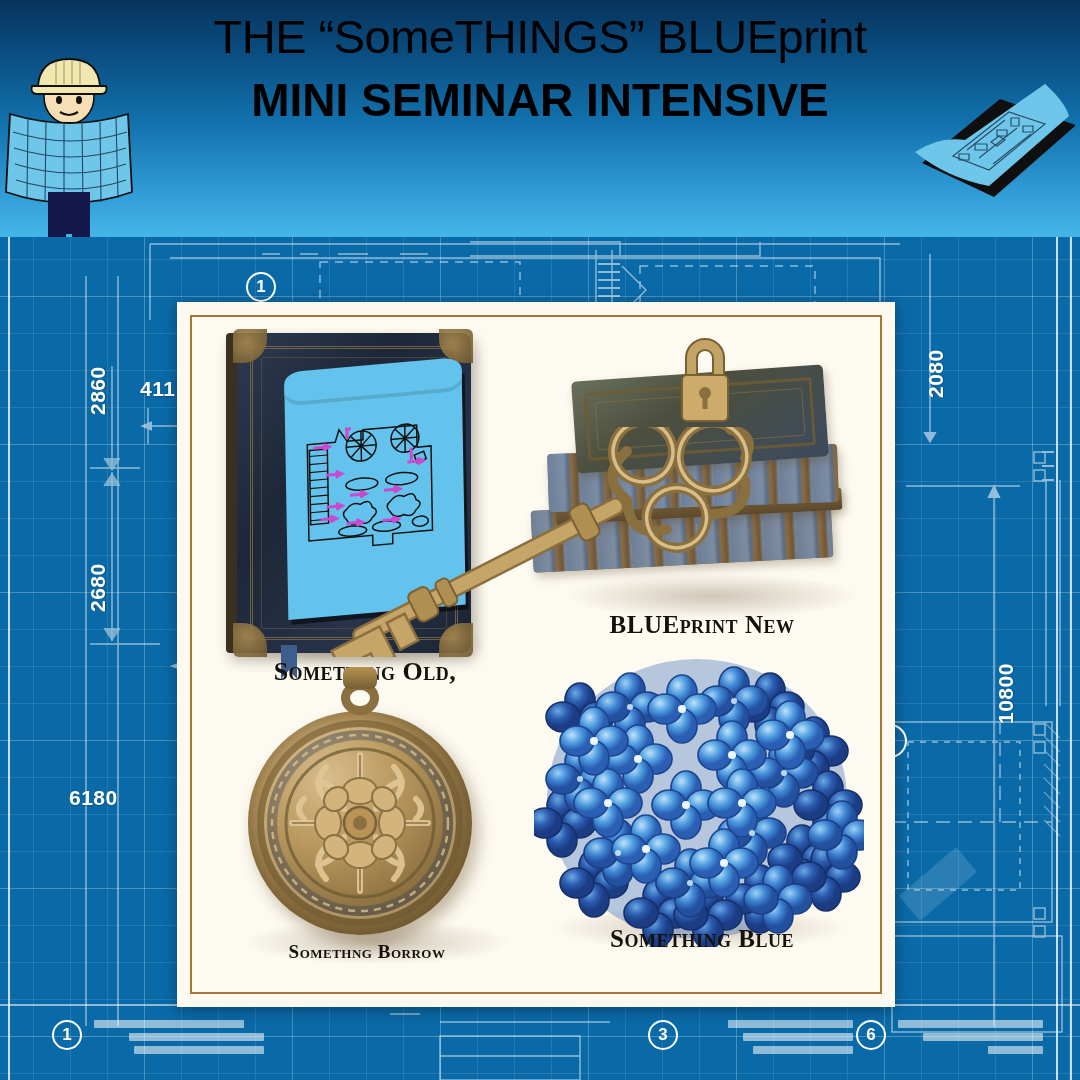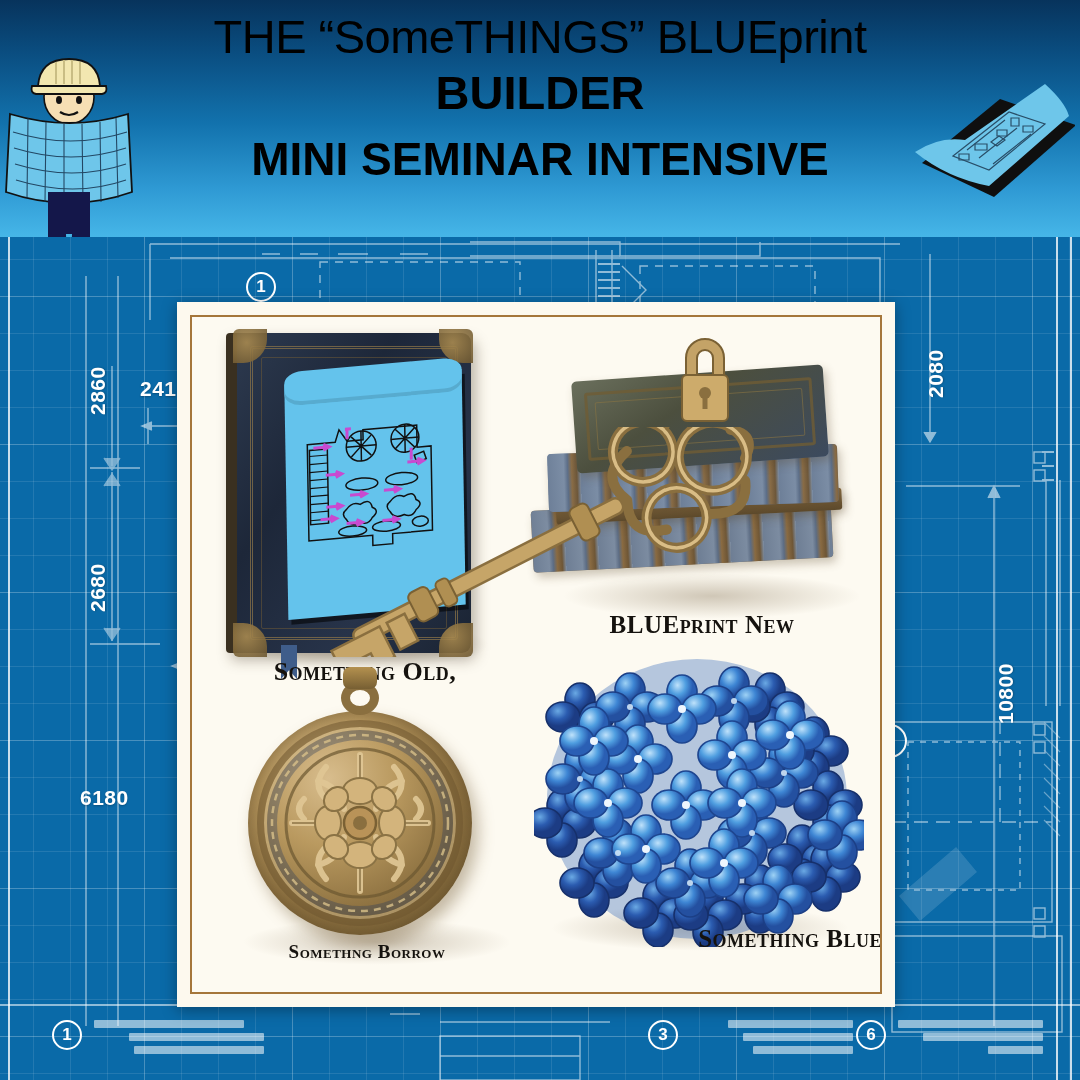--- a/index.html
+++ b/index.html
@@ -299,23 +299,23 @@
         <rect x="1034" y="910" width="11" height="11"></rect>
         <rect x="1034" y="928" width="11" height="11"></rect>
 
         <rect x="440" y="800" width="140" height="44"></rect>
         <path d="M440 820 H 580"></path>
         <path d="M440 786 H 610 M390 778 h30"></path>
       </g>
     </svg>
 
     <div class="dim vert" style="left:86px;  top:415px;">2860</div>
-    <div class="dim" style="left:140px; top:377px;">241</div>
+    <div class="dim" style="left:140px; top:377px;">411</div>
     <div class="dim vert" style="left:86px;  top:612px;">2680</div>
-    <div class="dim" style="left:80px;  top:786px;">6180</div>
+    <div class="dim" style="left:69px;  top:786px;">6180</div>
     <div class="dim vert" style="left:924px; top:398px;">2080</div>
     <div class="dim vert" style="left:994px; top:724px;">10800</div>
 
     <div class="circ" style="left:246px; top:272px;">1</div>
     <div class="circ big" style="left:873px; top:724px;">5</div>
 
     <div class="legend-block" style="left:52px; top:1020px;">
       <div class="legend-row">
         <div class="circ" style="position:relative;left:0;top:0;">1</div>
         <div class="legend-lines">
@@ -390,21 +390,20 @@
         <path d="M48 78 L104 34 L140 46 L84 92 Z"></path>
         <path d="M62 72 L100 42 M74 80 L112 50 M88 86 L126 56"></path>
         <path d="M54 76 h10 v6 h-10z M70 66 h12 v6 h-12z M92 52 h10 v6 h-10z"></path>
         <path d="M106 40 h8 v8 h-8z M118 48 h10 v6 h-10z"></path>
         <path d="M86 64 l8 -6 l6 4 l-8 6 z"></path>
       </g>
     </svg>
 
     <div class="header-titles">
       <div class="title-1">THE  “SomeTHINGS” BLUEprint</div>
-      <div class="title-2">BUILDER</div>
       <div class="title-3">MINI SEMINAR INTENSIVE</div>
     </div>
   </div>
 
   <div class="card">
     <div class="card-inner">
 
       <div class="quad" style="left:8px; top:4px; width:330px; height:360px;">
         <div class="shadow-blob" style="left:30px; top:300px; width:260px; height:48px;"></div>
 
@@ -642,19 +641,19 @@
             <circle cx="96" cy="60" r="3"></circle>
               <circle cx="200" cy="54" r="3"></circle>
             <circle cx="250" cy="126" r="3"></circle>
               <circle cx="218" cy="186" r="3"></circle>
             <circle cx="156" cy="236" r="3"></circle>
               <circle cx="84" cy="206" r="3"></circle>
             <circle cx="46" cy="132" r="3"></circle>
           </g>
         </svg>
 
-        <div class="cap" style="left: 0px; top: 288px; font-size: 25px; font-variant: small-caps; text-align: right;">Something Blue</div>
+        <div class="cap" style="left: 0px; top: 288px; font-size: 25px; font-variant: small-caps;">Something Blue</div>
       </div>
 
     </div>
   </div>
 
 </div>
 
 </body></html>

